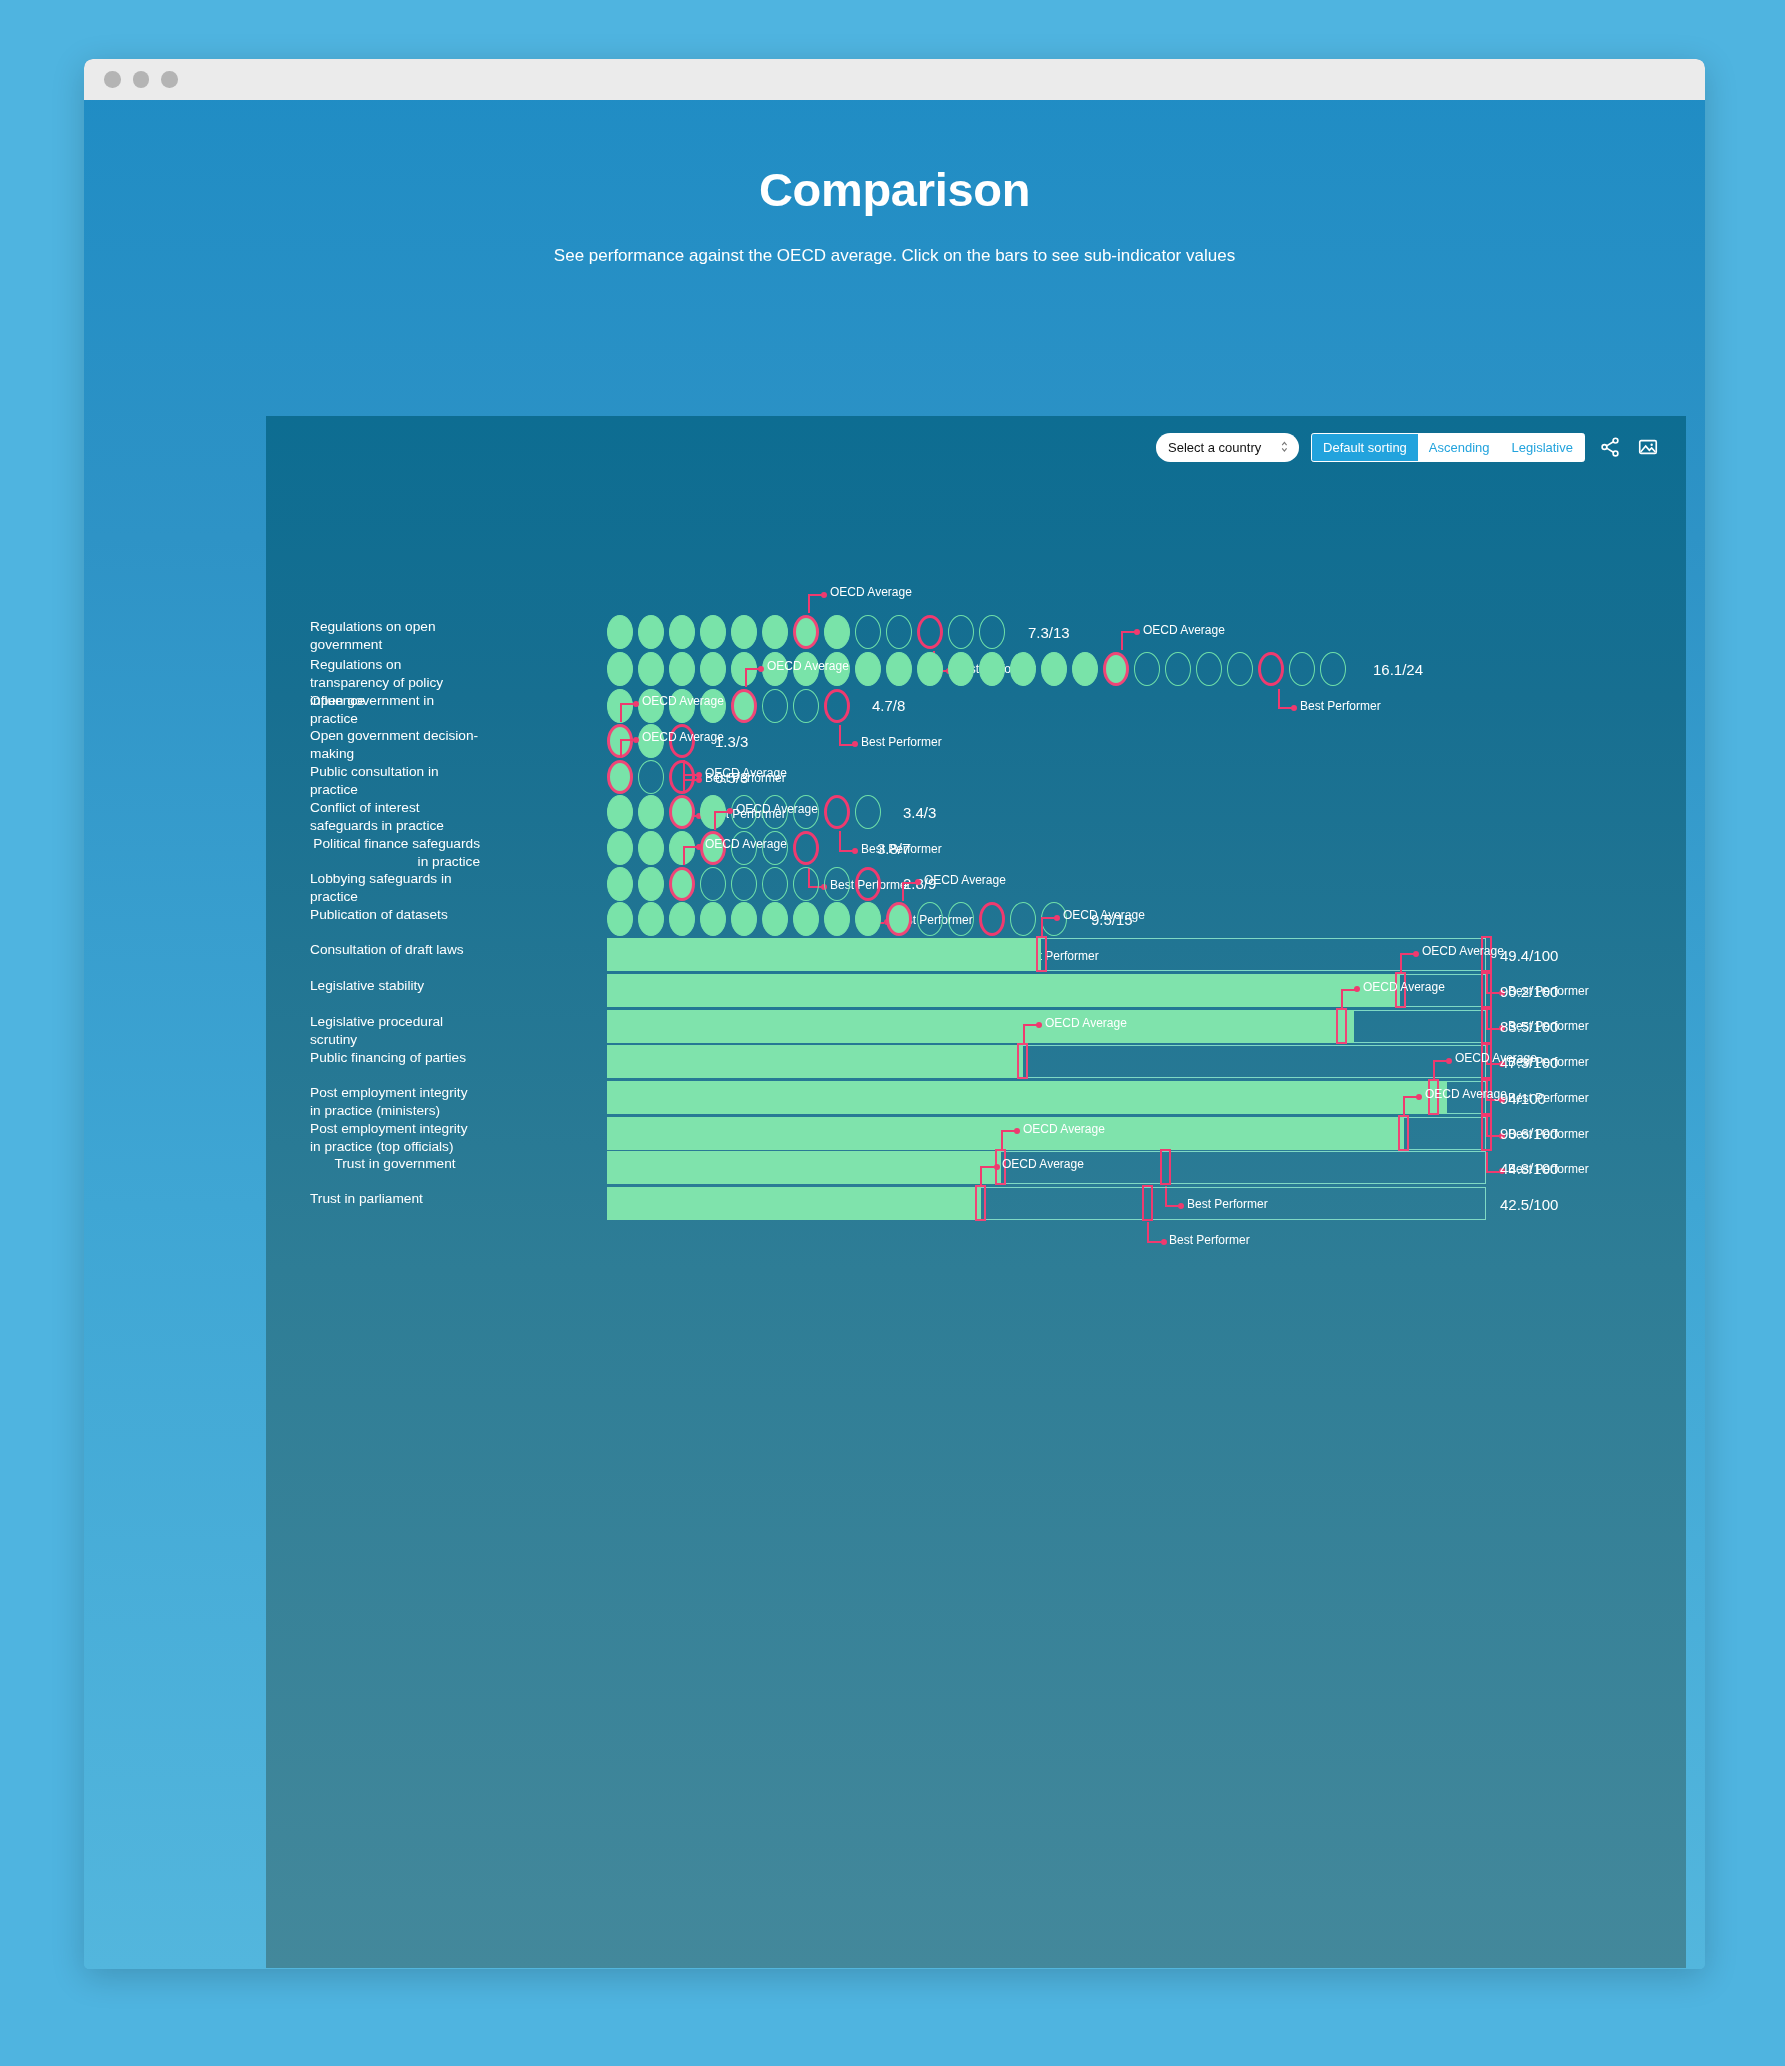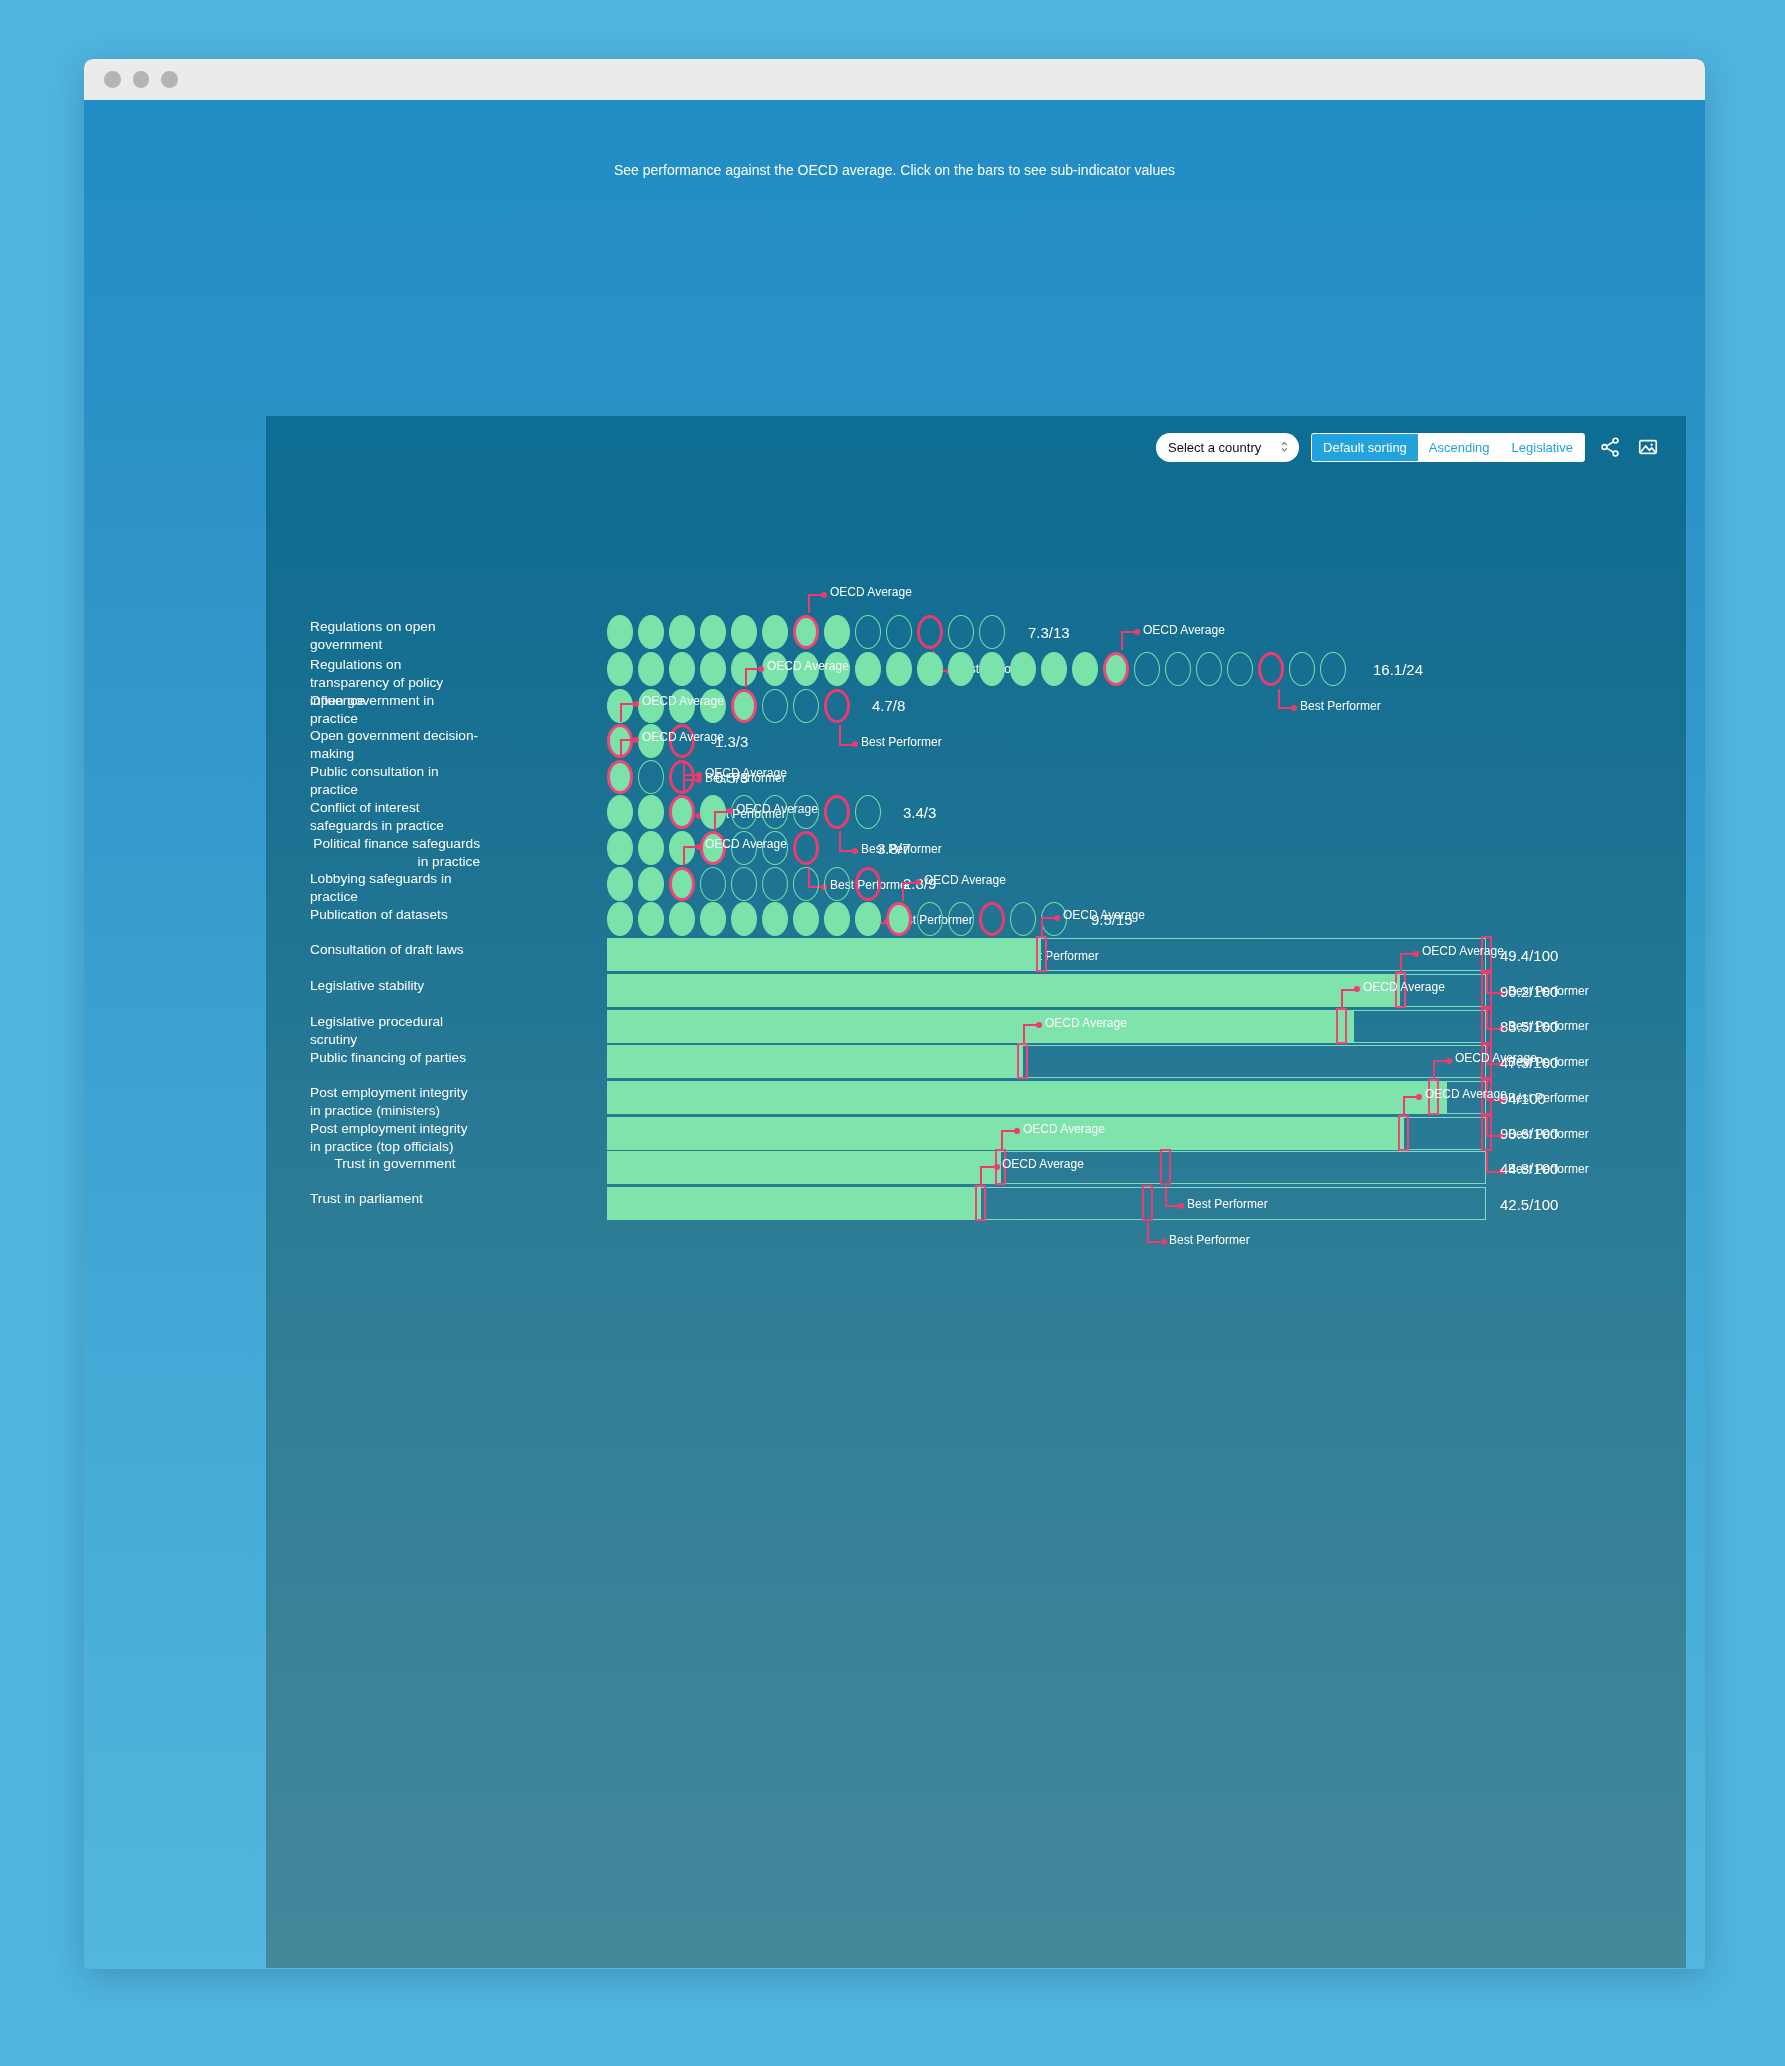--- a/index.html
+++ b/index.html
@@ -27,21 +27,21 @@
     border-radius: 7.7px 7.7px 0 0;
     display: flex; align-items: center; padding-left: 20px; gap: 12px;
   }
   .dot { width: 16.5px; height: 16.5px; border-radius: 50%; background: #b4b4b4; }
 
   .hero { padding-top: 62px; text-align: center; }
   .hero h1 {
     color: #ffffff; font-size: 47px; font-weight: 700; letter-spacing: -0.3px;
   }
   .hero p {
-    color: #ffffff; font-size: 14px; font-weight: 400;
+    color: #ffffff; font-size: 17px; margin-top: 29px; font-weight: 400;
   }
 
   
   .panel {
     position: absolute;
     left: 182px; top: 357px;
     width: 1420px; height: 1552px;
     background: linear-gradient(180deg, #0d6d92 0%, #176f91 18%, #2e7d96 55%, #43889b 100%);
   }
 
@@ -110,20 +110,21 @@
 
   <div class="window">
 
     <div class="titlebar">
       <span class="dot"></span>
       <span class="dot"></span>
       <span class="dot"></span>
     </div>
 
     <div class="hero">
+      <h1>Comparison</h1>
       <p>See performance against the OECD average. Click on the bars to see sub-indicator values</p>
     </div>
 
     <div class="panel">
 
       <div class="toolbar">
         <div class="country-select">
           <span>Select a country</span>
           <span class="chev">
             <svg width="8.8" height="15.4" viewBox="0 0 16 28" fill="none" stroke="#777" stroke-width="2">

